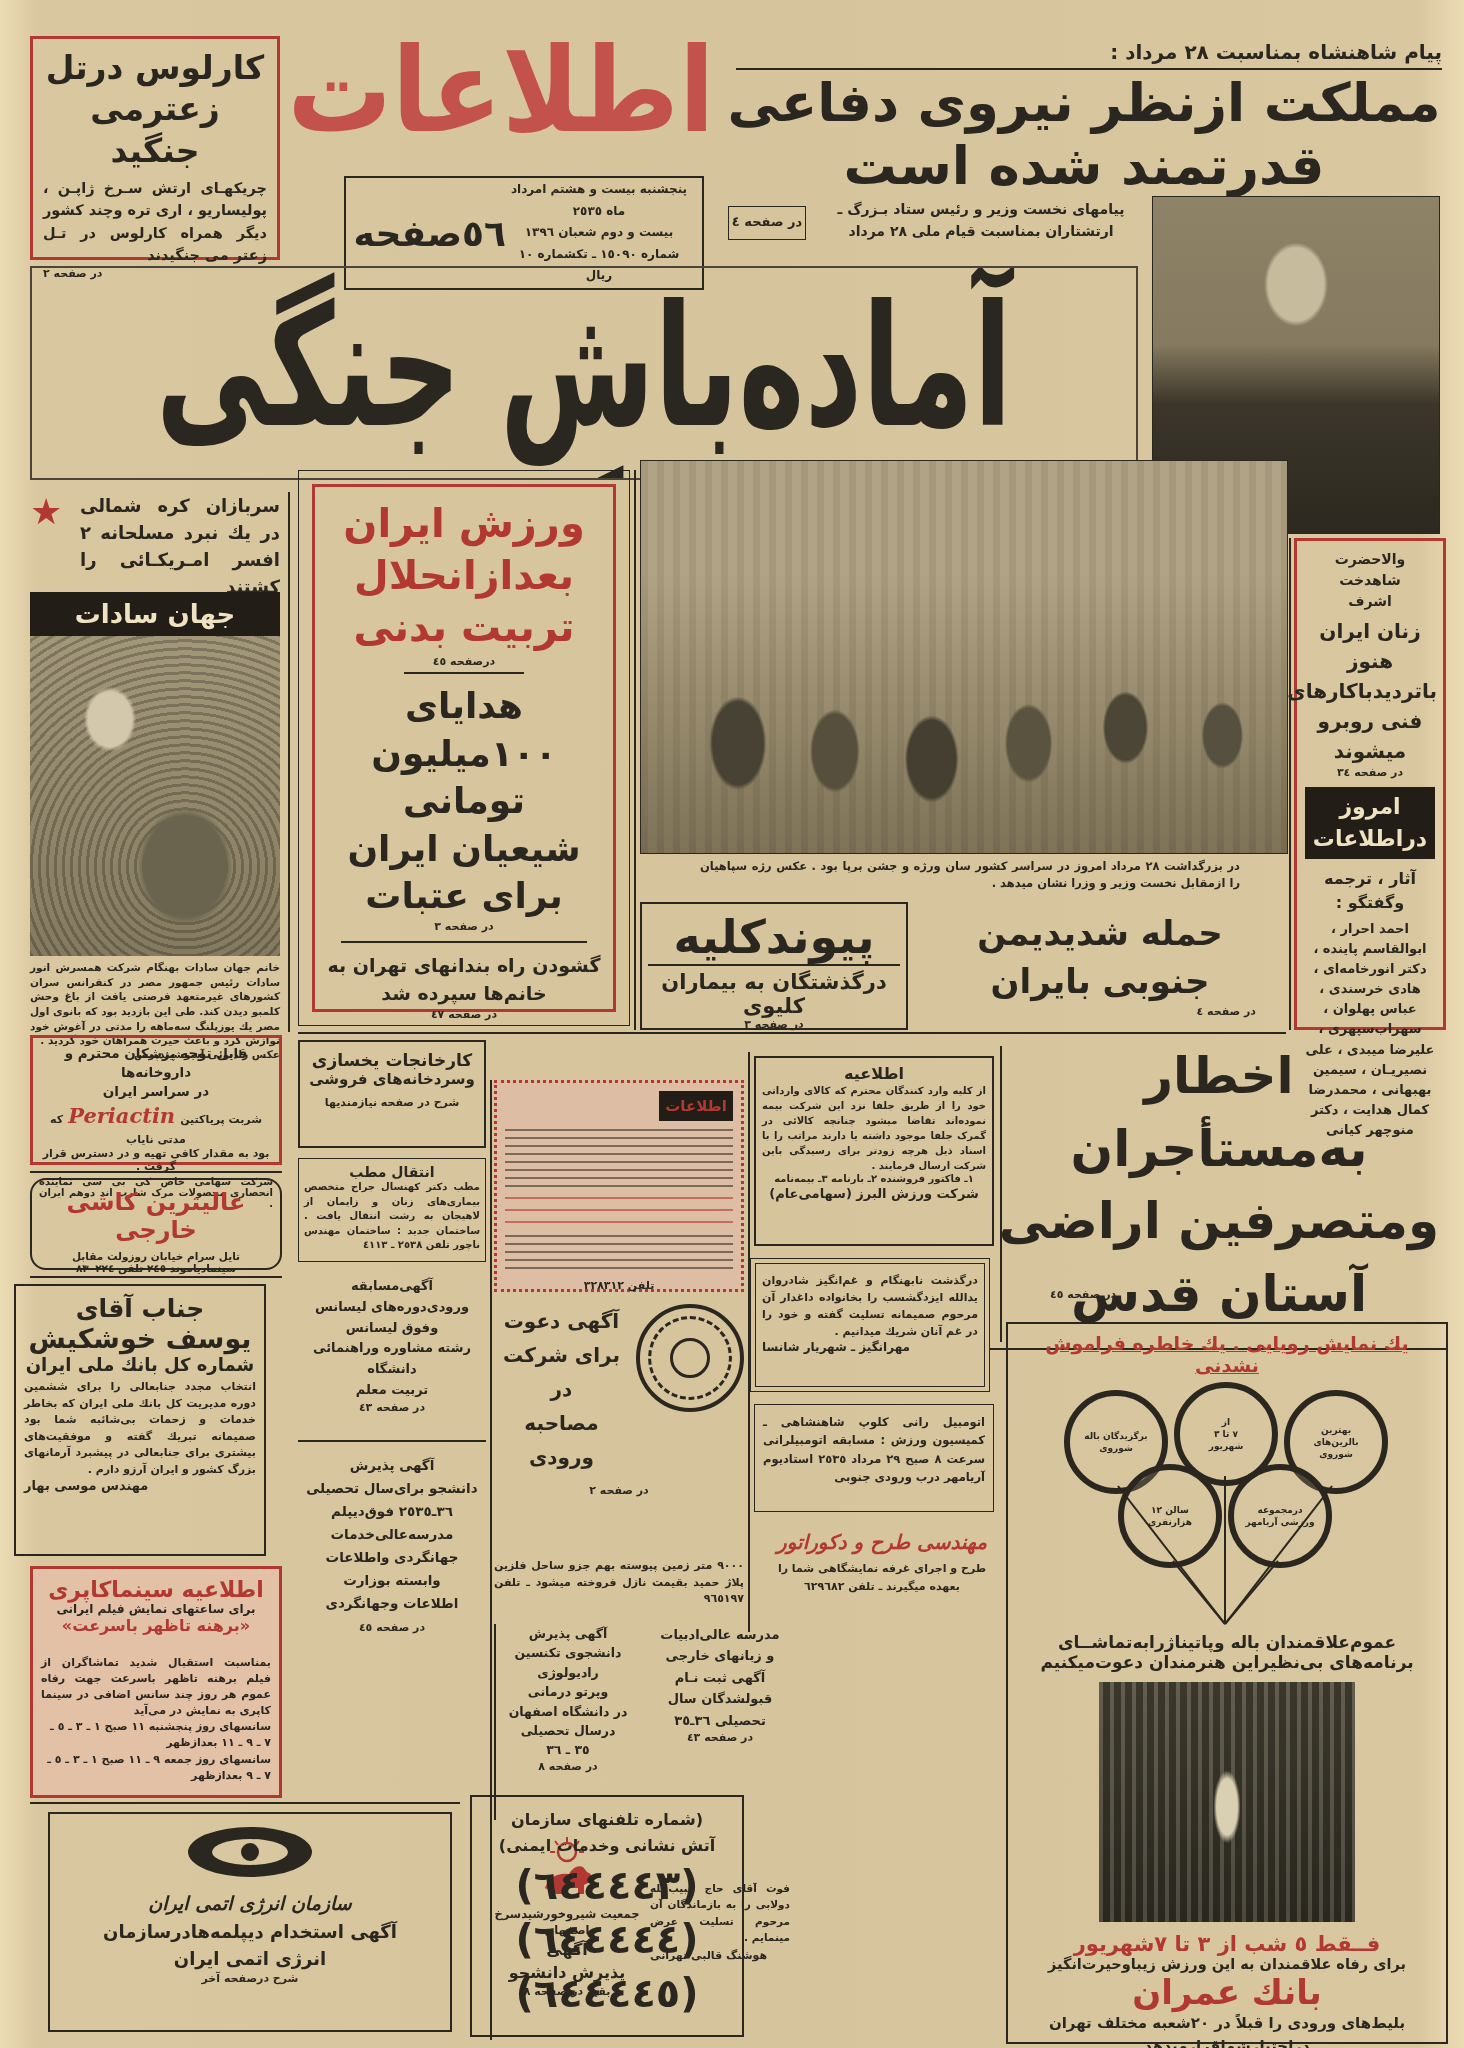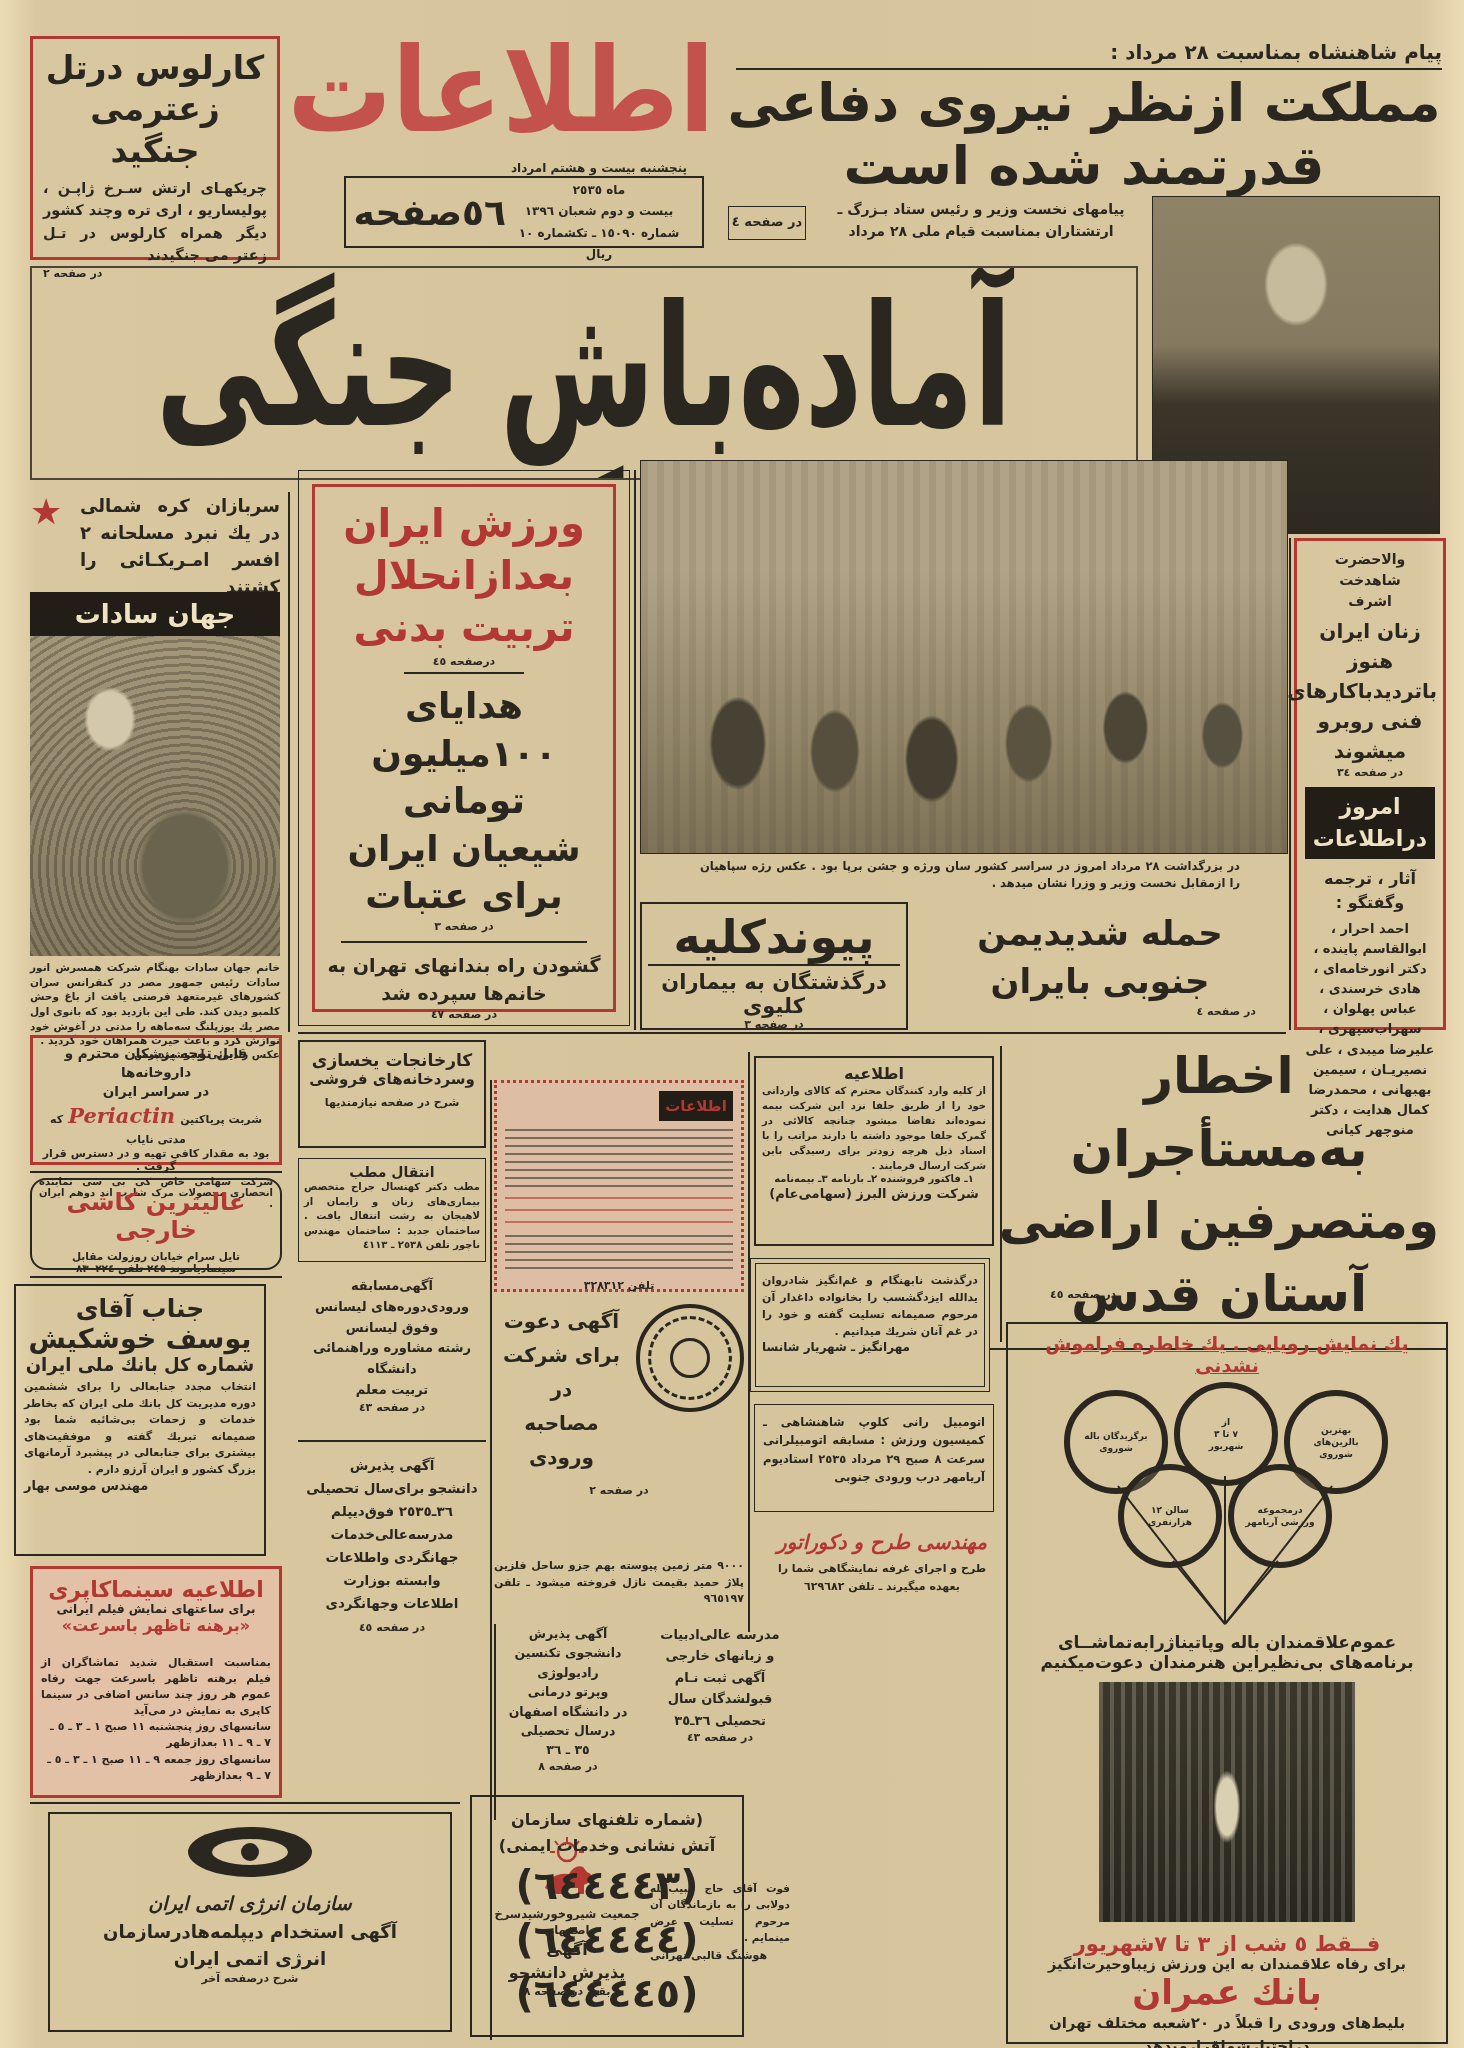--- a/index.html
+++ b/index.html
@@ -57,21 +57,21 @@
     <div class="b c pre" style="font-size:33px;line-height:1.25">کارلوس درتل
 زعترمی جنگید</div>
     <div class="b j" style="font-size:14.5px;line-height:1.55;margin-top:6px">چریکهـای ارتش سـرخ ژاپـن ، پولیساریو ، اری تره وچند کشور دیگر همراه کارلوس در تـل زعتر می جنگیدند</div>
     <div class="ref" style="text-align:left">در صفحه ٢</div>
   </div>
 
   <div class="abs c" style="left:286px;top:22px;width:430px;height:150px">
     <div class="masthead">اطلاعات</div>
   </div>
 
-  <div class="abs b2" style="left:344px;top:176px;width:360px;height:72px;display:flex;align-items:center;padding:4px 10px">
+  <div class="abs b2" style="left:344px;top:176px;width:360px;height:114px;display:flex;align-items:center;padding:4px 10px">
     <div class="b" style="font-size:12px;line-height:1.8;flex:1;text-align:center">
       <div>پنجشنبه بیست و هشتم امرداد ماه ٢٥٣٥</div>
       <div>بیست و دوم شعبان ١٣٩٦</div>
       <div>شماره ١٥٠٩٠ ـ تکشماره ١٠ ریال</div>
     </div>
     <div class="b" style="font-size:36px;width:150px;text-align:center">٥٦صفحه</div>
   </div>
 
   <div class="abs b" style="left:736px;top:40px;width:706px;font-size:20px;text-align:right;border-bottom:2px solid #2a2620;padding-bottom:4px">پیام شاهنشاه بمناسبت ٢٨ مرداد :</div>
   <div class="abs b c pre" style="left:726px;top:72px;width:716px;font-size:53px;line-height:1.18;letter-spacing:-1px">مملکت ازنظر نیروی دفاعی

